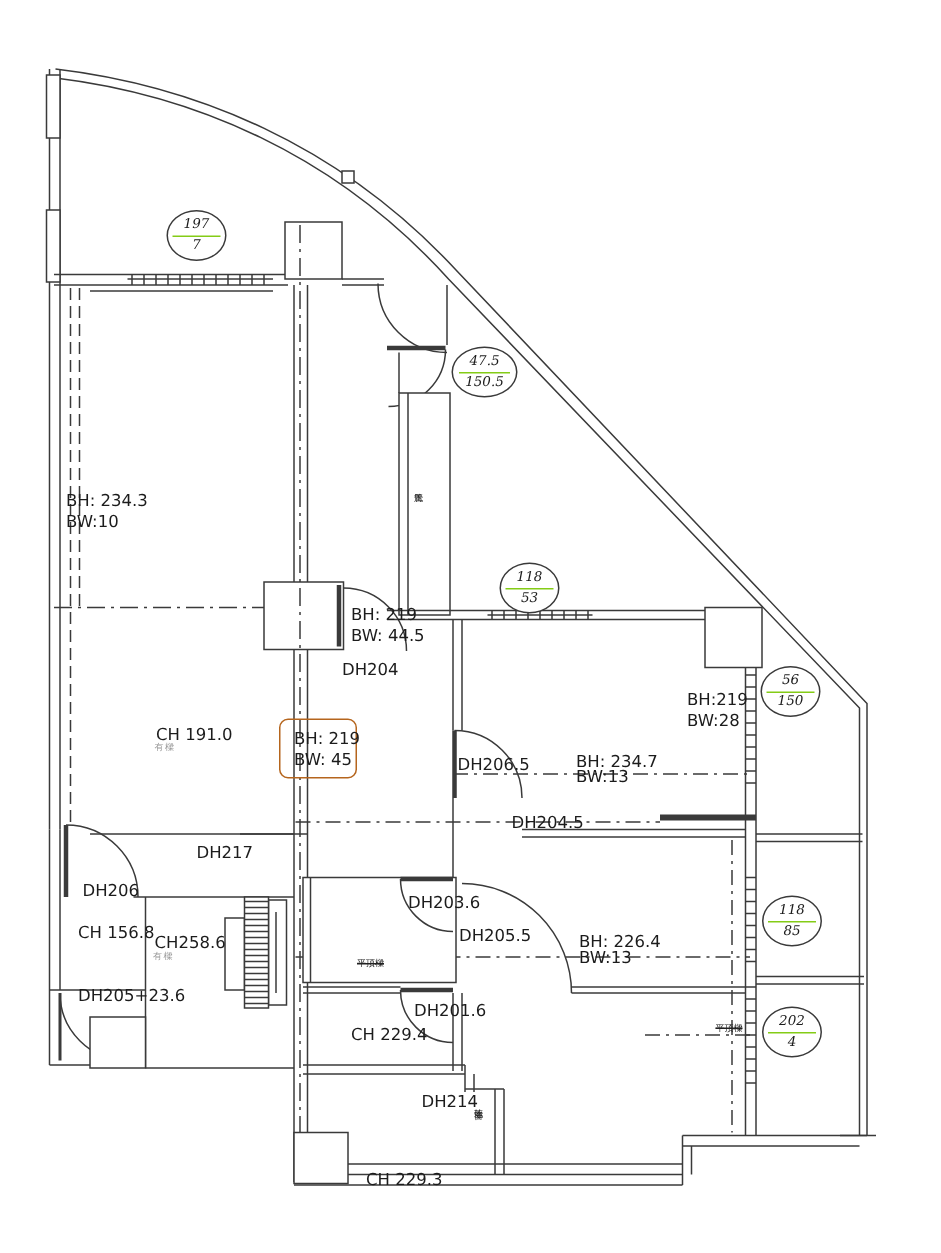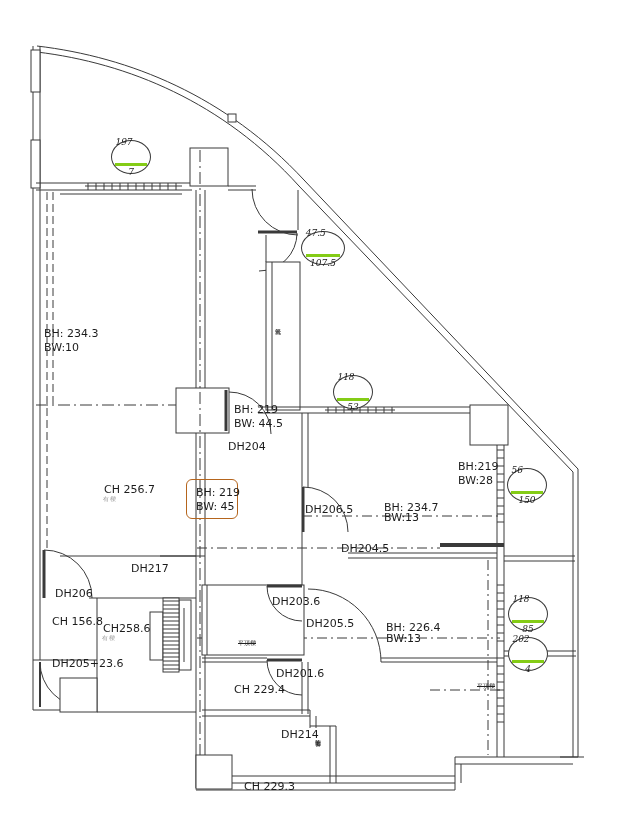--- a/index.html
+++ b/index.html
@@ -8,21 +8,21 @@
   #linework{position:absolute;left:0;top:0;}
   .lbl{position:absolute;font-size:11px;line-height:1.25;color:#1c1c1c;
        white-space:pre-line;letter-spacing:0;}
   .sub{font-size:6px;color:#9a9a9a;letter-spacing:1px;}
   .tiny{font-size:6px;color:#222;}
   .strike{text-decoration:line-through;}
   .vert{writing-mode:vertical-rl;text-orientation:upright;font-size:6px;color:#222;line-height:1;}
   .bubble{position:absolute;width:38px;height:32px;border:1.3px solid #3a3a3a;border-radius:50%;
           display:flex;flex-direction:column;align-items:center;justify-content:center;
           background:#fff;font:italic 9px "DejaVu Serif",serif;color:#1c1c1c;}
-  .bubble .btop{width:82%;border-bottom:3px solid #84cc16;padding-bottom:16px;}
+  .bubble .btop{width:82%;text-align:center;border-bottom:1px solid #84cc16;padding-bottom:2px;}
   .bubble .bbot{width:82%;text-align:center;padding-top:1px;}
   .hlbox{position:absolute;left:186px;top:479px;width:50px;height:38px;border:1.2px solid #b5651d;
          border-radius:6px;background:transparent;}
 </style>
 </head>
 <body>
 
 <div id="plan">
 
   <svg id="linework" width="627" height="835" viewBox="0 0 627 835" xmlns="http://www.w3.org/2000/svg">
@@ -152,47 +152,47 @@
       <line x1="455" y1="764" x2="573" y2="764"></line>
     </g>
   </svg>
 
   <div class="bubble" style="left:111px;top:140px">
     <span class="btop">197</span>
     <span class="bbot">7</span>
   </div>
   <div class="bubble" style="left:301px;top:231px;width:42px">
     <span class="btop">47.5</span>
-    <span class="bbot">107.5</span>
+    <span class="bbot">150.5</span>
   </div>
   <div class="bubble" style="left:333px;top:375px">
     <span class="btop">118</span>
     <span class="bbot">53</span>
   </div>
-  <div class="bubble" style="left:507px;top:468px">
+  <div class="bubble" style="left:507px;top:444px">
     <span class="btop">56</span>
     <span class="bbot">150</span>
   </div>
   <div class="bubble" style="left:508px;top:597px">
     <span class="btop">118</span>
     <span class="bbot">85</span>
   </div>
-  <div class="bubble" style="left:508px;top:637px">
+  <div class="bubble" style="left:508px;top:671px">
     <span class="btop">202</span>
     <span class="bbot">4</span>
   </div>
 
   <div class="hlbox"></div>
 
   <div class="lbl" style="left:44px;top:327px">BH: 234.3
 BW:10</div>
   <div class="lbl" style="left:234px;top:403px">BH: 219
 BW: 44.5</div>
   <div class="lbl" style="left:228px;top:440px">DH204</div>
-  <div class="lbl" style="left:104px;top:483px">CH  256.7</div>
+  <div class="lbl" style="left:104px;top:483px">CH  191.0</div>
   <div class="lbl sub" style="left:103px;top:495px">有樑</div>
   <div class="lbl" style="left:196px;top:486px">BH: 219
 BW: 45</div>
   <div class="lbl" style="left:305px;top:503px">DH206.5</div>
   <div class="lbl" style="left:384px;top:501px">BH: 234.7</div>
   <div class="lbl" style="left:384px;top:511px">BW:13</div>
   <div class="lbl" style="left:458px;top:460px">BH:219
 BW:28</div>
   <div class="lbl" style="left:341px;top:542px">DH204.5</div>
   <div class="lbl" style="left:131px;top:562px">DH217</div>

